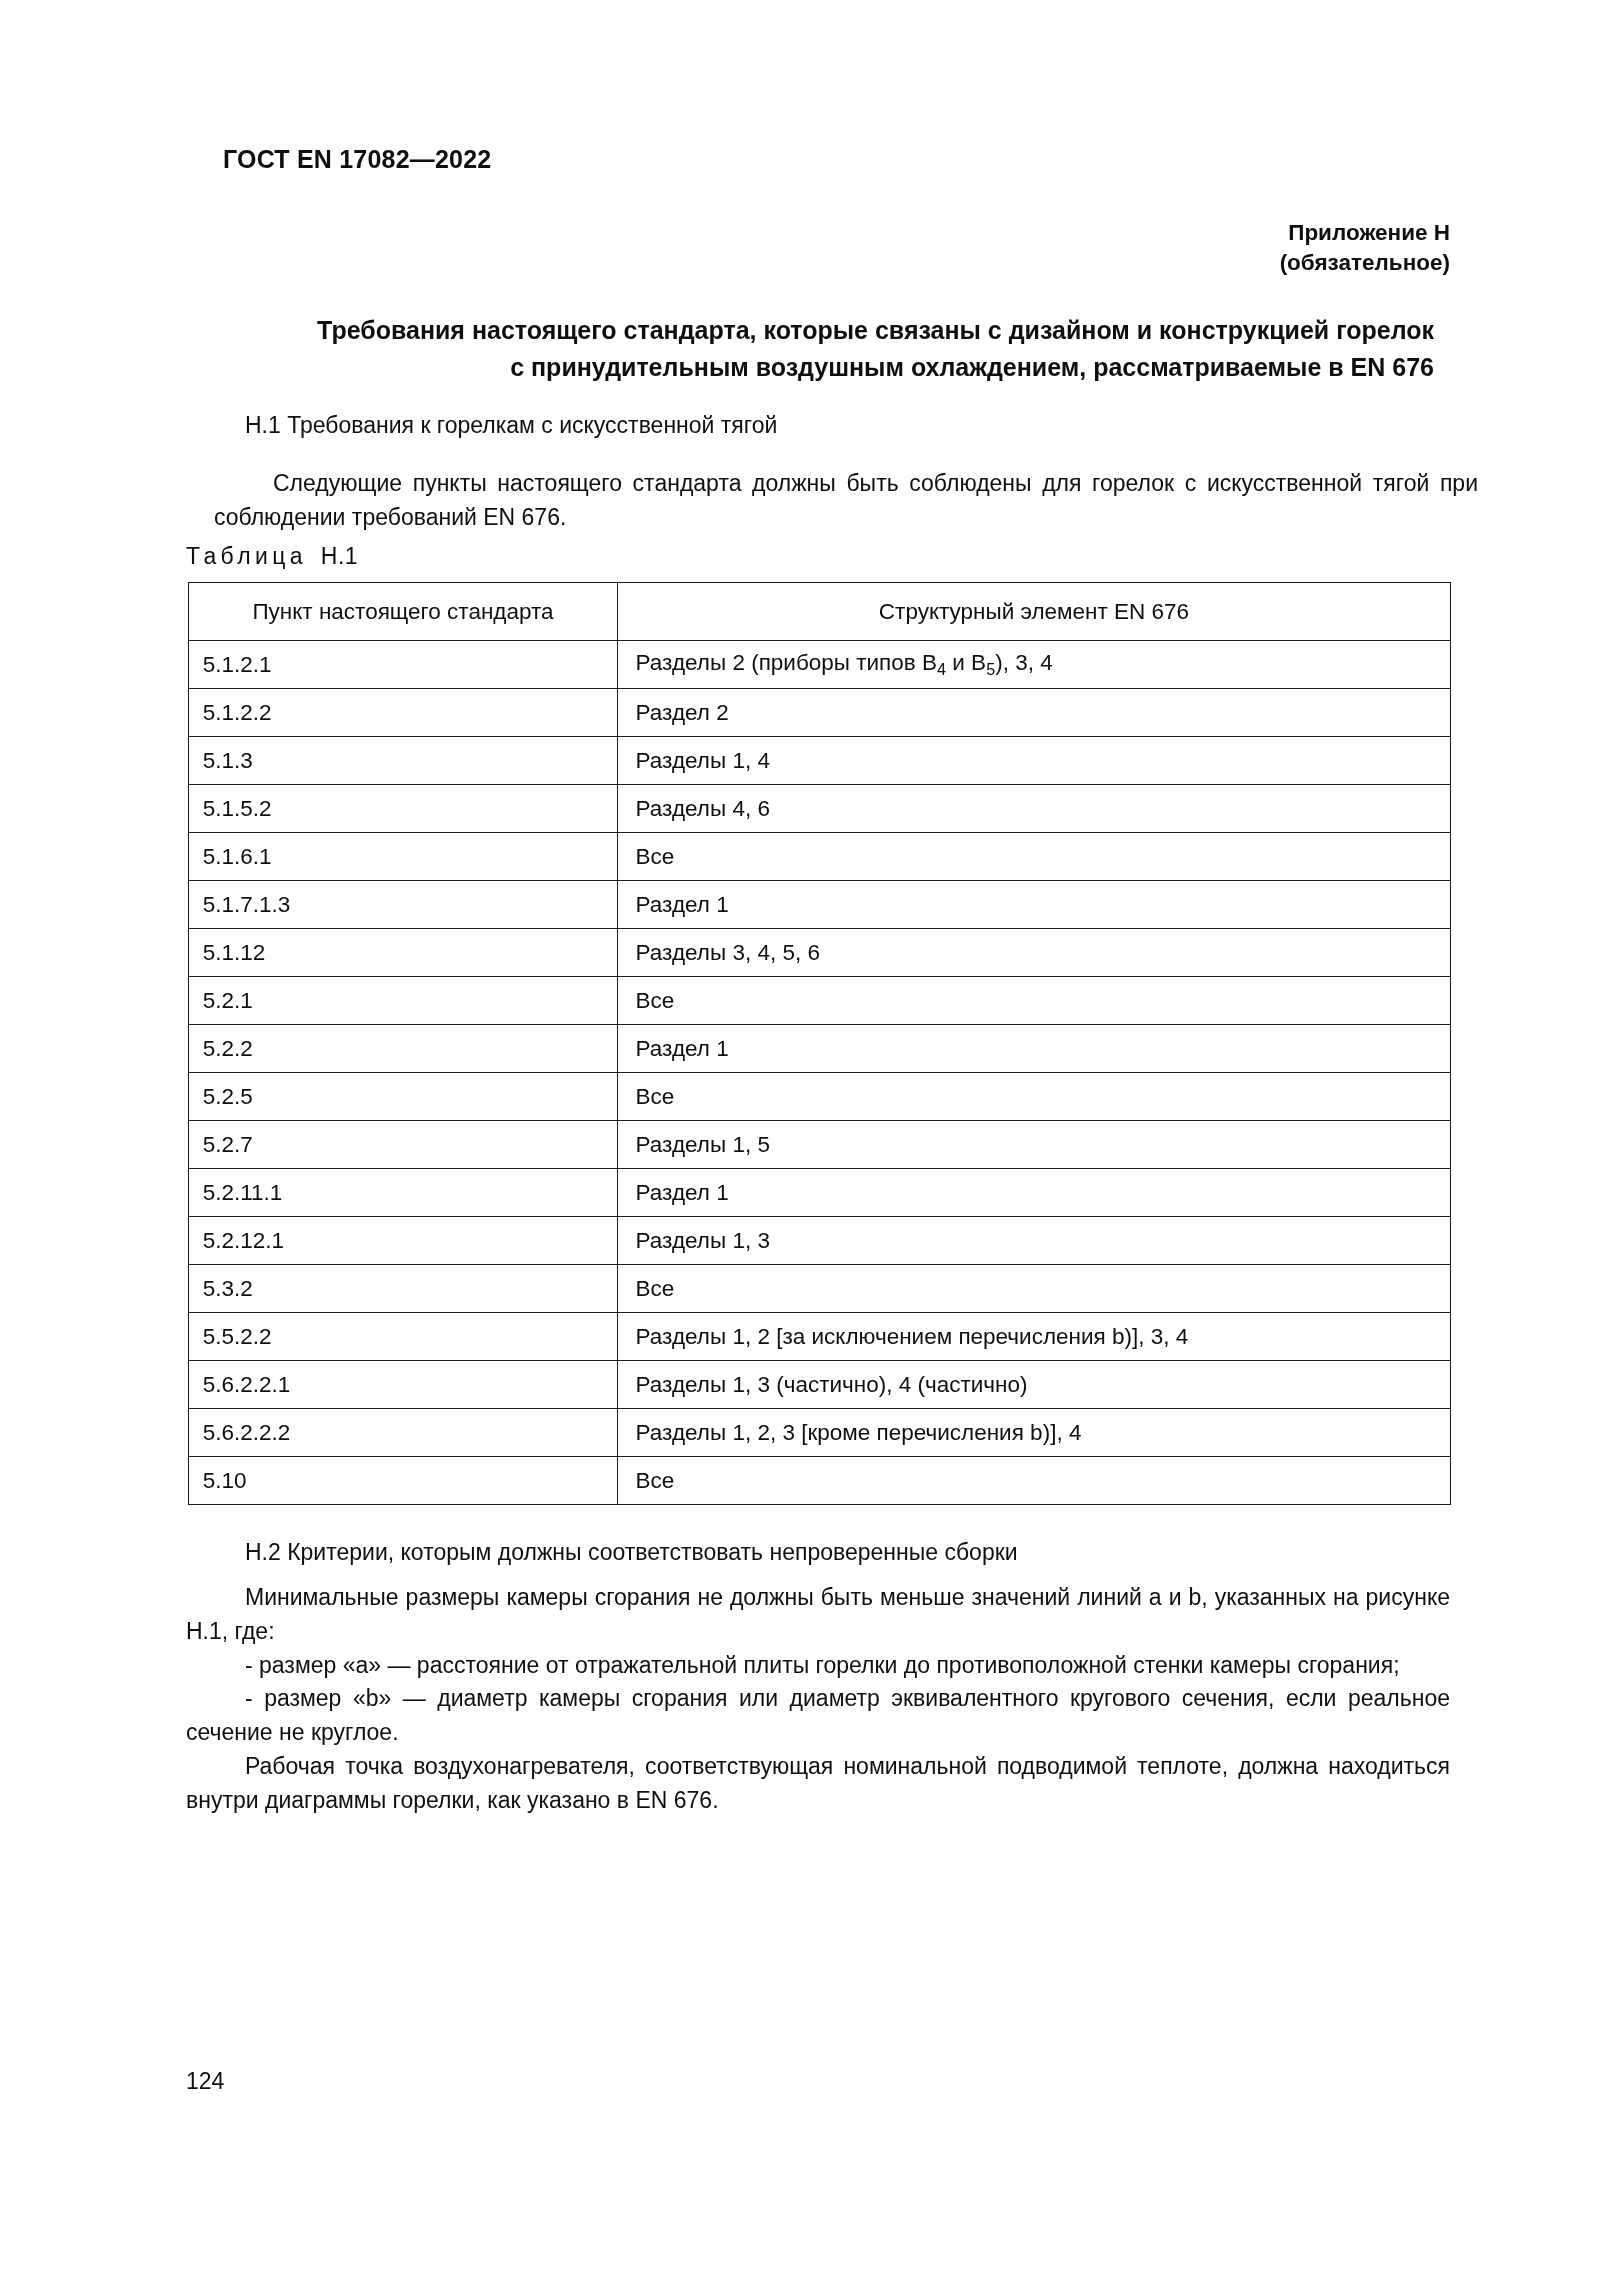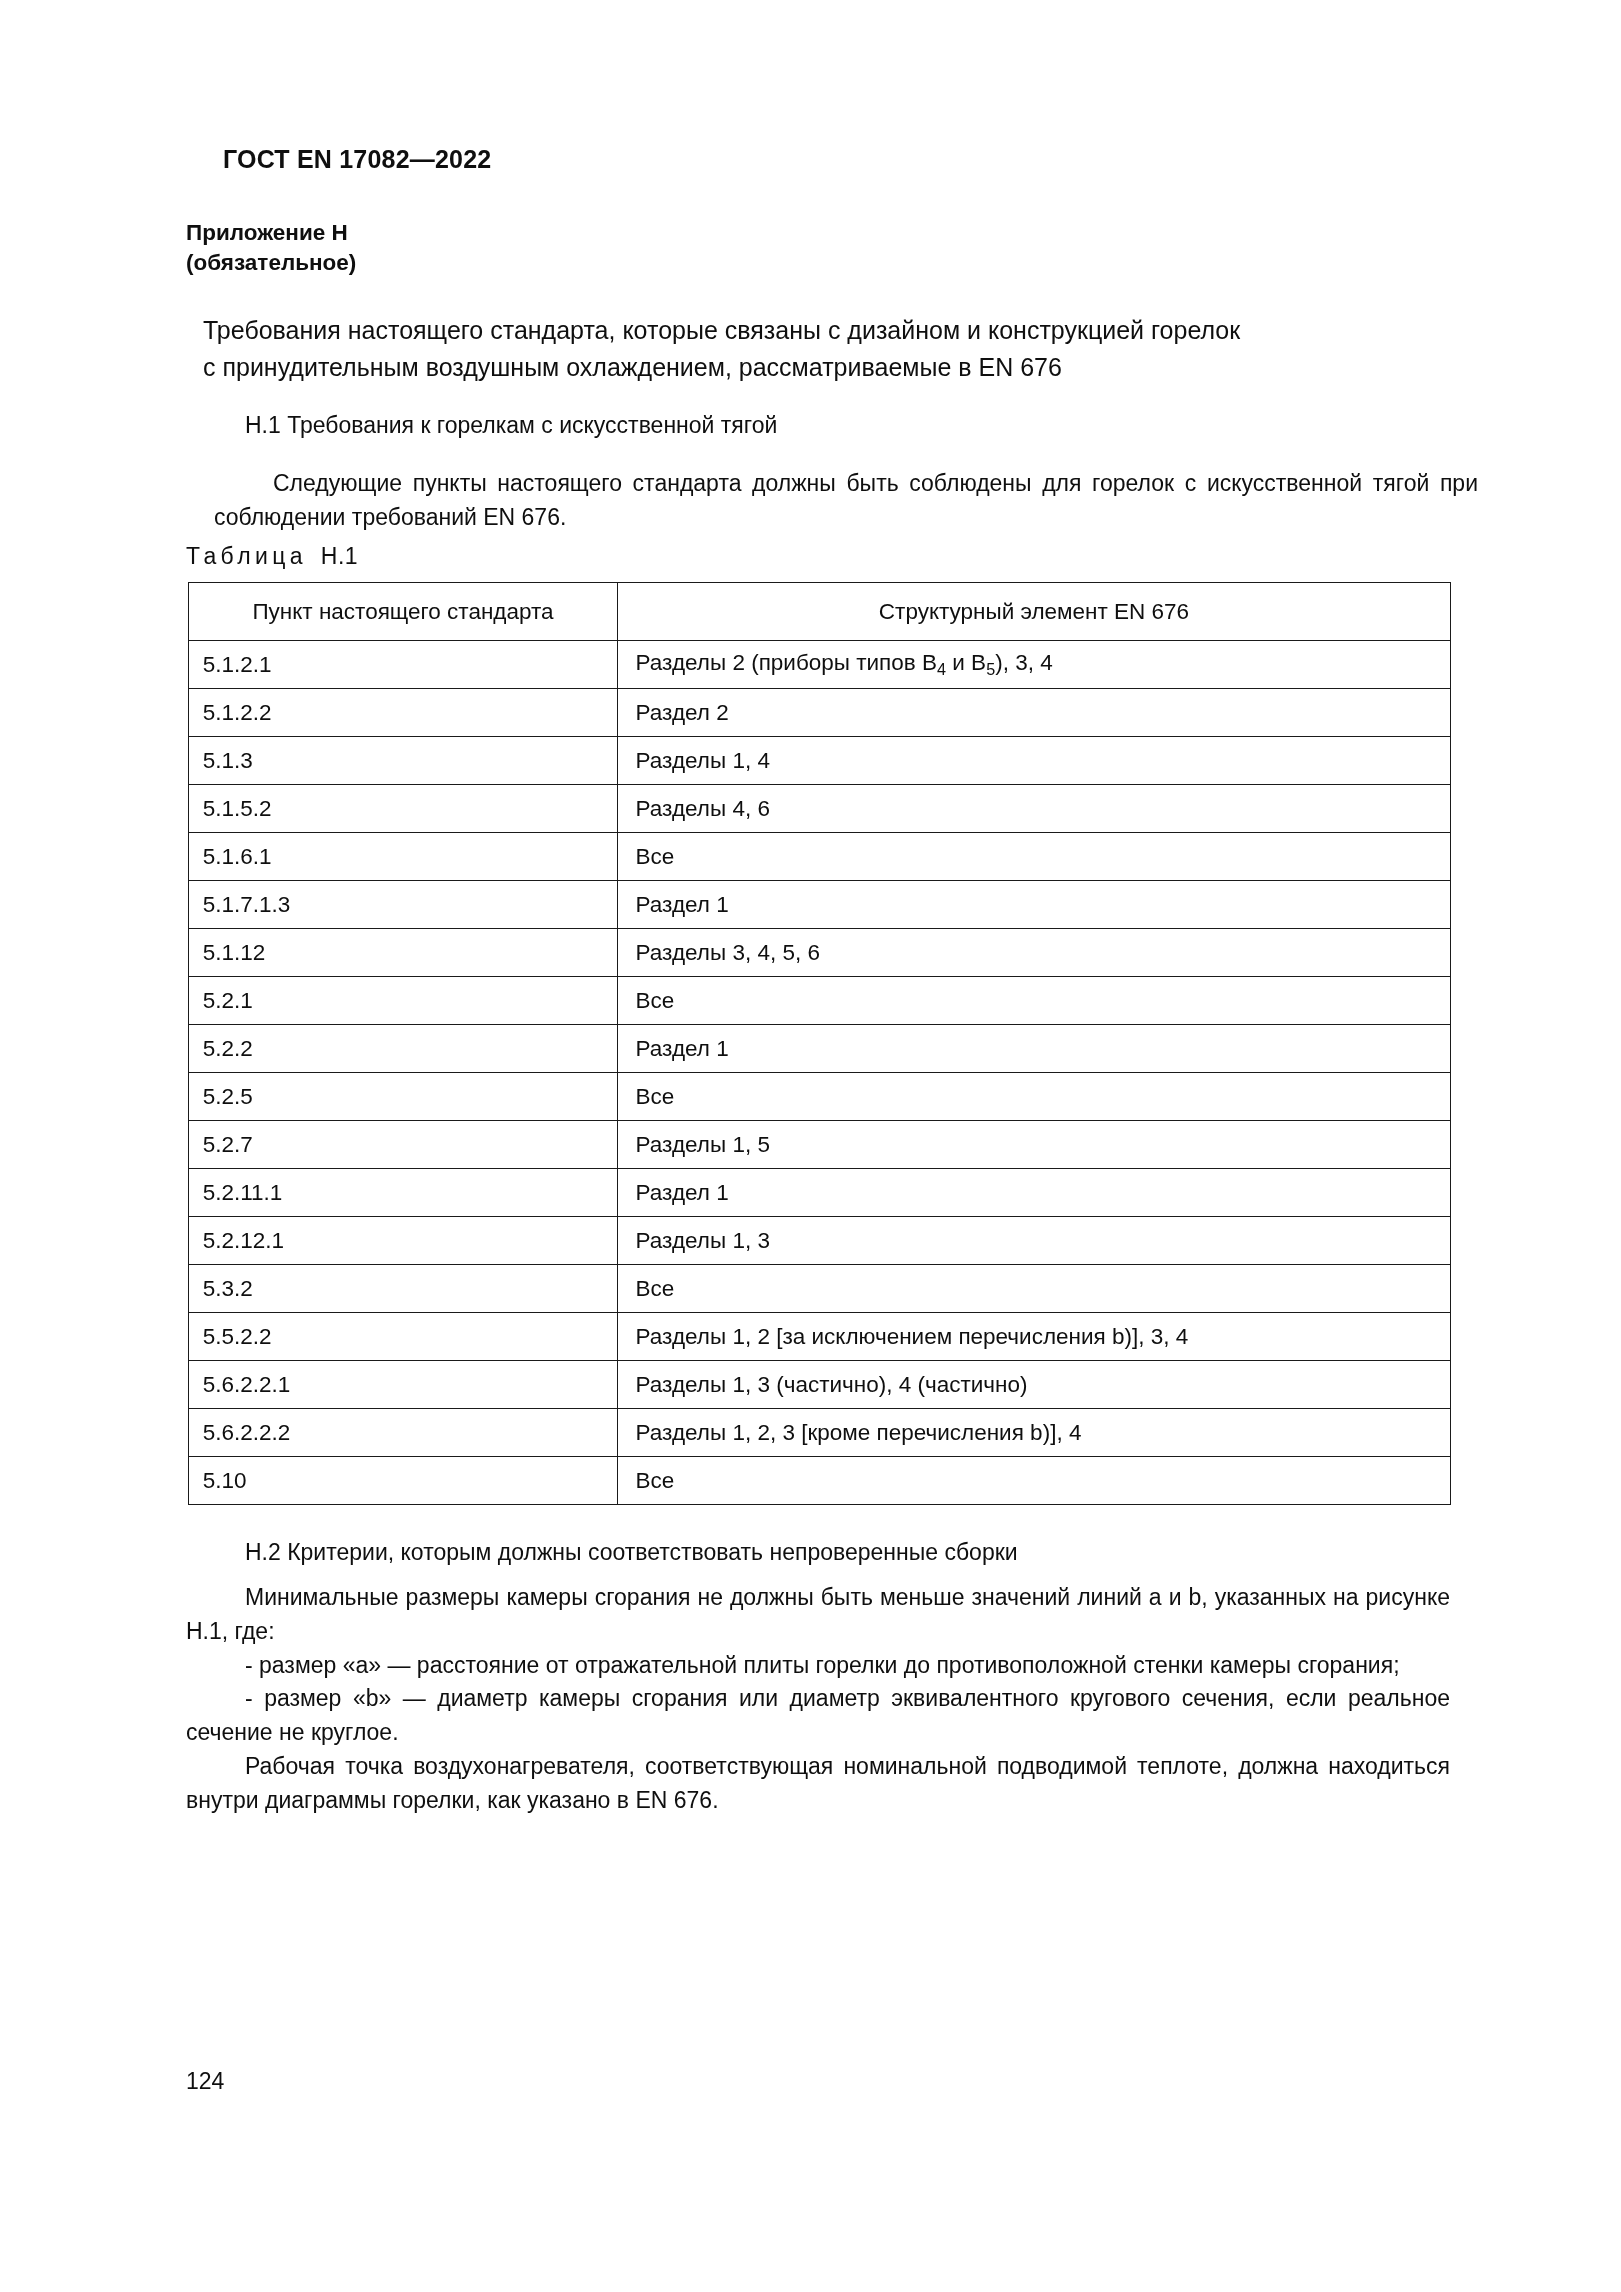--- a/index.html
+++ b/index.html
@@ -31,36 +31,36 @@
     white-space: nowrap;
     margin-left: 37px;
   }
 
   
   .annex-block {
     position: absolute;
     left: 186px;
     top: 218px;
     width: 1264px;
-    text-align: left;
+    text-align: right;
     font-size: 22.5px;
     font-weight: bold;
     line-height: 30px;
   }
   .annex-block div { display: block; }
 
   
   .annex-title {
     position: absolute;
-    left: 203px;
+    left: 170px;
     top: 312px;
     width: 1264px;
-    text-align: left;
+    text-align: right;
     font-size: 25px;
-    font-weight: normal;
+    font-weight: bold;
     line-height: 37px;
   }
 
   
   .sec-heading {
     position: absolute;
     font-size: 23px;
     font-weight: normal;
     white-space: nowrap;
   }

